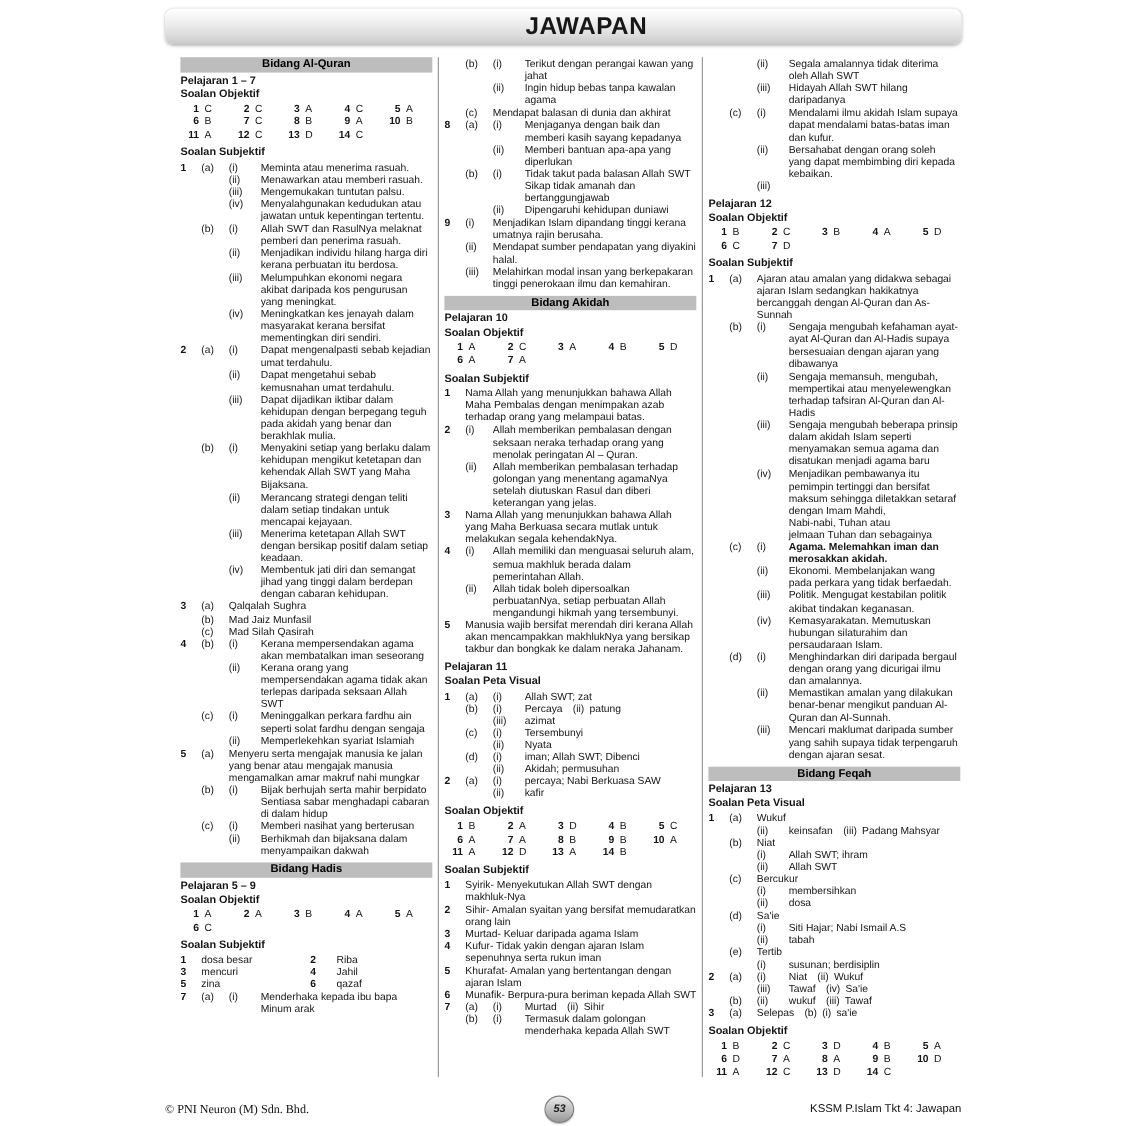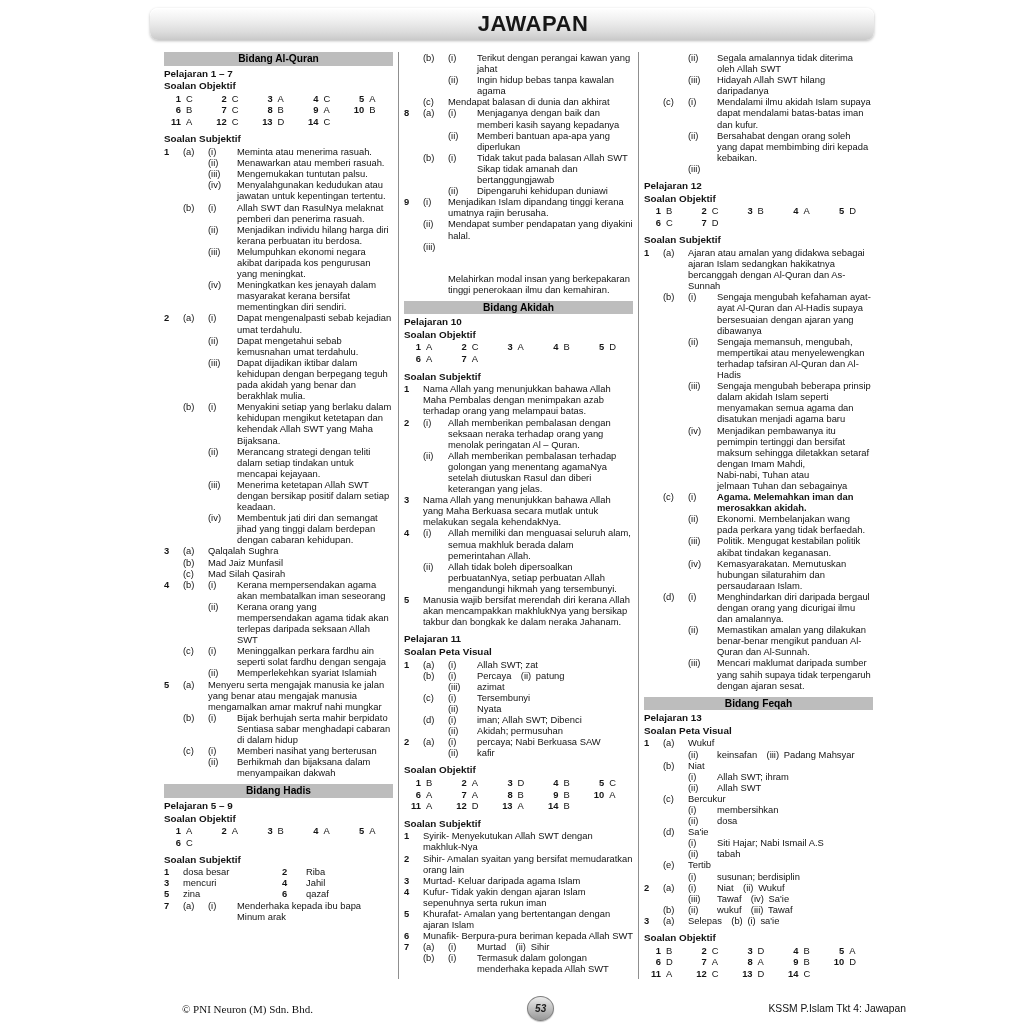--- a/index.html
+++ b/index.html
@@ -34,21 +34,21 @@
   .qa{margin-top:1px;}
   .qa-item{display:grid;grid-template-columns:19px 25px 29px 1fr;}
   .qnum{font-weight:bold;}
   .qa-text{white-space:pre-line;}
 
   
   .pairs-row{display:grid;grid-template-columns:19px 99px 24px 1fr;}
 
   
   .footer{position:absolute;left:150px;top:996px;width:724px;display:flex;align-items:center;
-          justify-content:space-between;margin-left:32px;}
+          justify-content:space-between;}
   .foot-left{font-family:"Liberation Serif",serif;font-size:11px;color:#111;}
   .foot-right{font-size:10.3px;color:#111;}
   .badge{display:inline-block;background:linear-gradient(180deg,#ececec 0%,#bdbdbd 55%,#989898 100%);
          border:1px solid #7d7d7d;border-radius:50%;padding:6px 7px;font-weight:bold;font-style:italic;
          font-size:10px;color:#1d1d1d;box-shadow:0 1px 1px rgba(0,0,0,.25);}
 </style>
 </head>
 <body>
 
 <div class="sheet">
@@ -336,21 +336,21 @@
             <div class="qa-text" style="grid-column: 3 / 5;">Menjadikan Islam dipandang tinggi kerana umatnya rajin berusaha.</div>
           </div>
           <div class="qa-item">
             <span class="qc qnum"></span>
             <span class="qc">(ii)</span>
             <div class="qa-text" style="grid-column: 3 / 5;">Mendapat sumber pendapatan yang diyakini halal.</div>
           </div>
           <div class="qa-item">
             <span class="qc qnum"></span>
             <span class="qc">(iii)</span>
-            <div class="qa-text" style="grid-column: 3 / 5; margin-top: 32px;">Melahirkan modal insan yang berkepakaran tinggi penerokaan ilmu dan kemahiran.</div>
+            <div class="qa-text" style="grid-column: 3 / 5;">Melahirkan modal insan yang berkepakaran tinggi penerokaan ilmu dan kemahiran.</div>
           </div>
         </div>
         <div class="band">Bidang Akidah</div>
         <div class="h">Pelajaran 10</div>
         <div class="h">Soalan Objektif</div>
         <div class="obj">
           <div class="obj-row">
             <span class="obj-pair"><span class="qnum">1</span><span class="ans">A</span></span>
             <span class="obj-pair"><span class="qnum">2</span><span class="ans">C</span></span>
             <span class="obj-pair"><span class="qnum">3</span><span class="ans">A</span></span>

